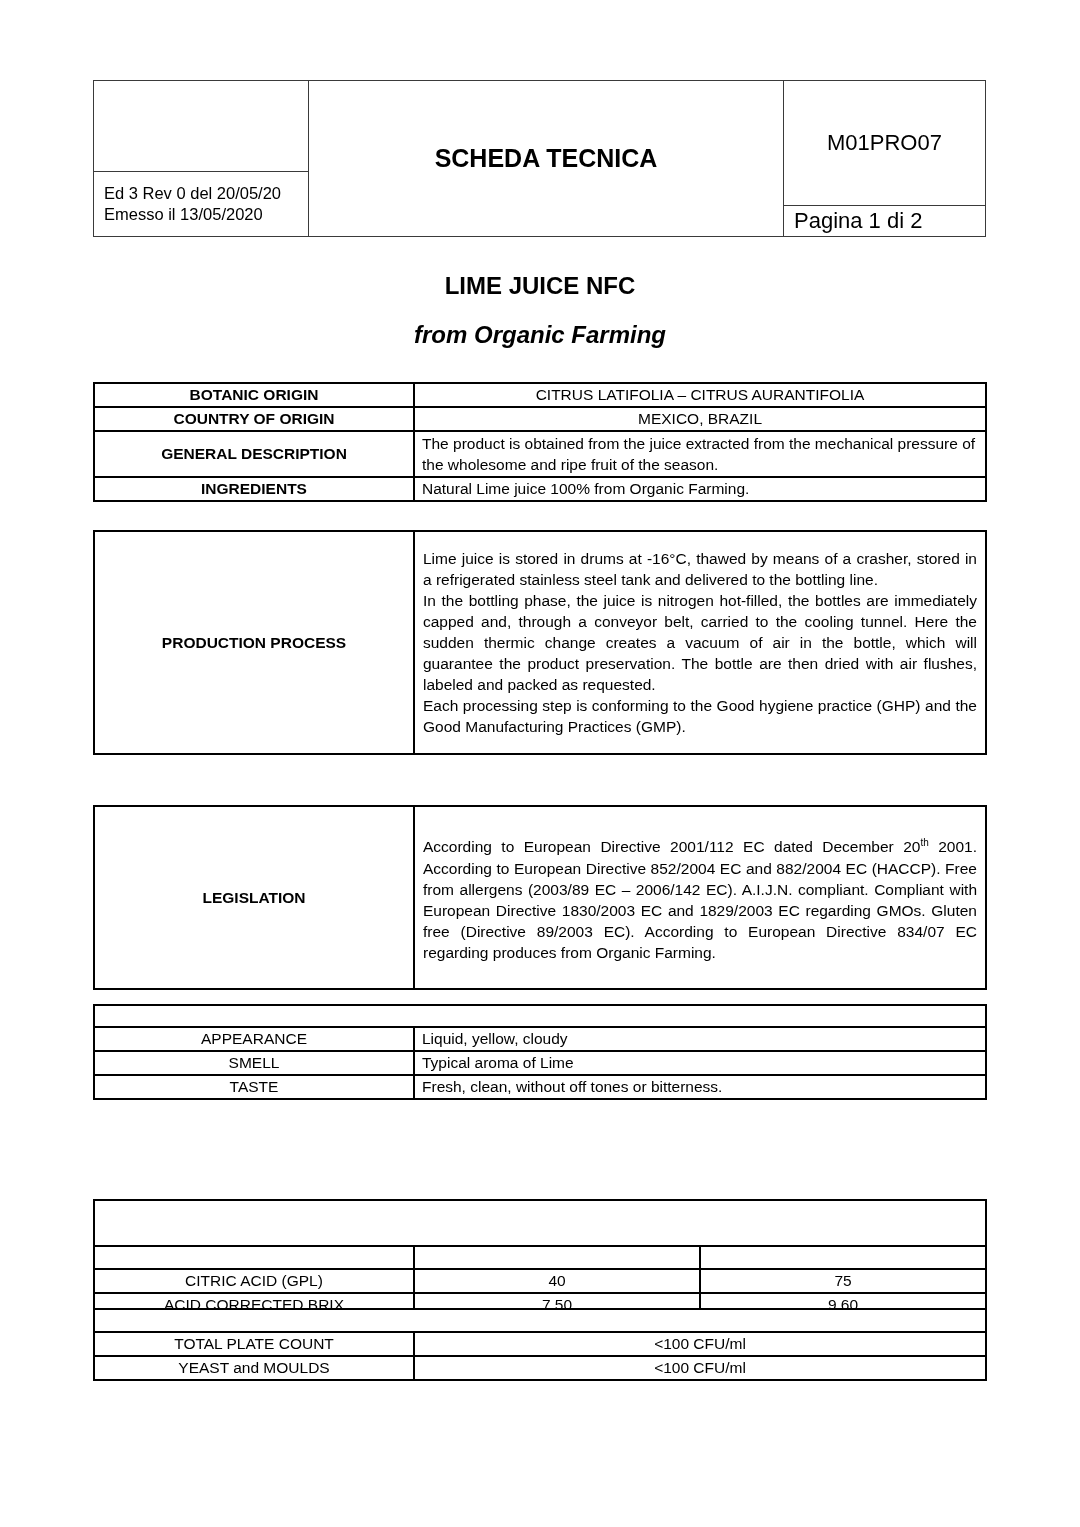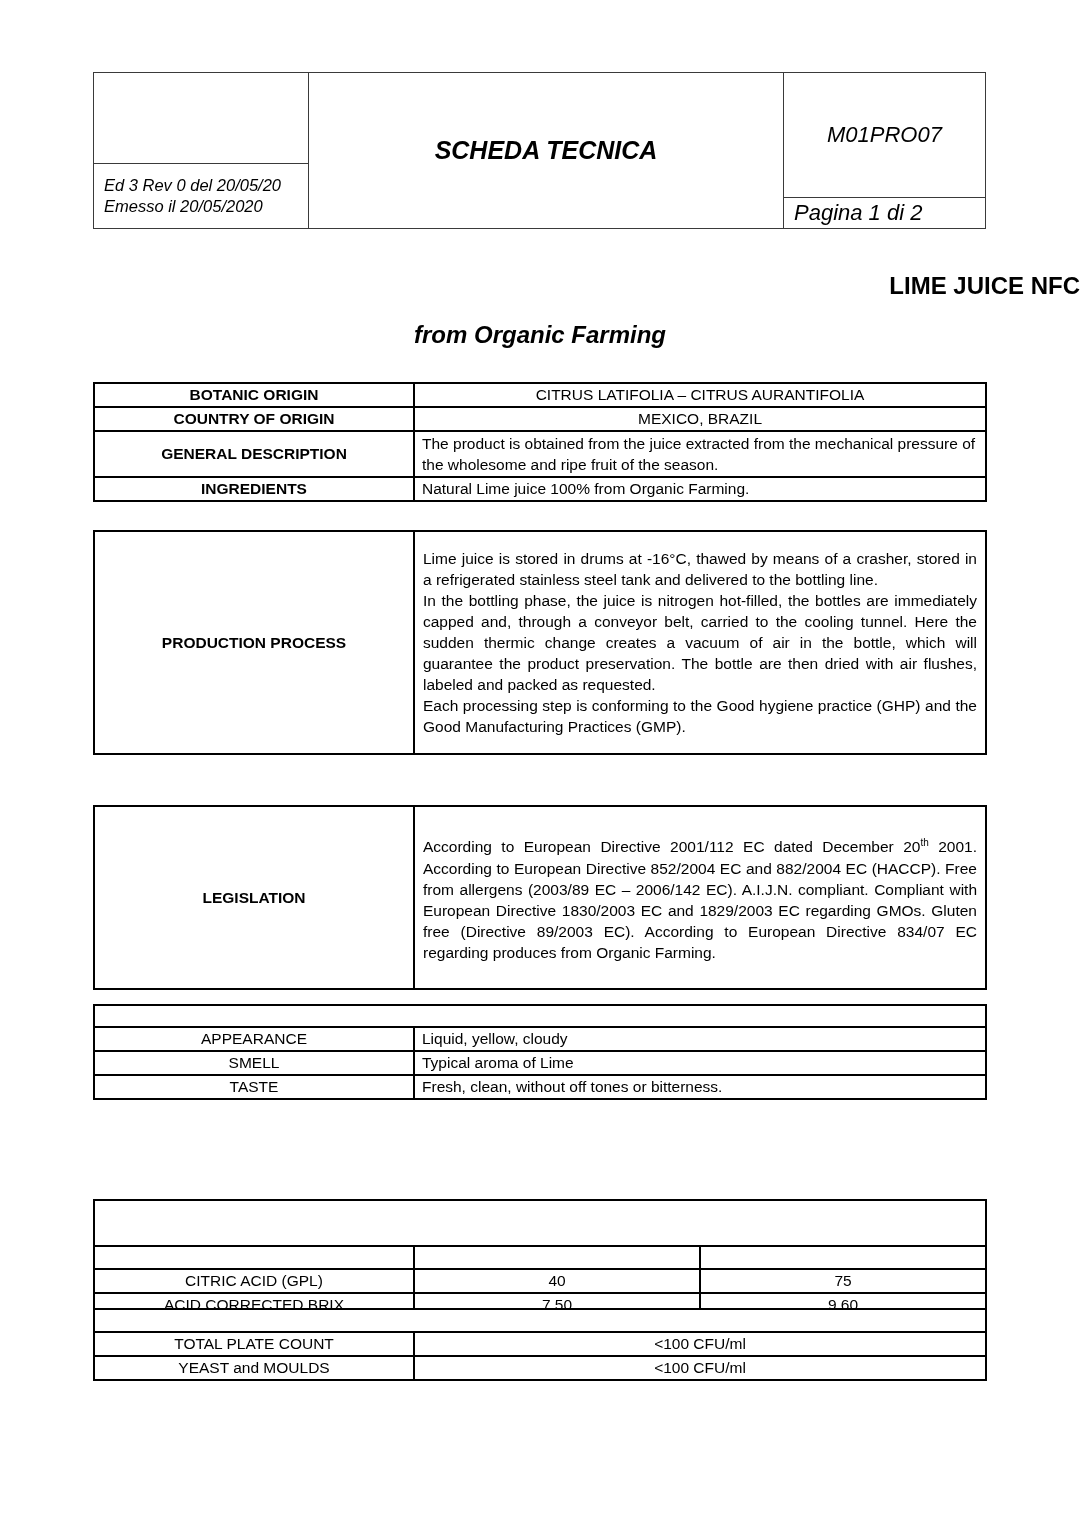--- a/index.html
+++ b/index.html
@@ -29,21 +29,21 @@
     vertical-align:middle;
     background:#fff;
   }
   .hdr-tbl .doc-title{font-size:25px;font-weight:bold;text-align:center;}
   .hdr-tbl .doc-code{text-align:center;}
   .hdr-tbl .page-num{}
   .hdr-tbl .rev-cell{font-size:16.5px;line-height:1.3;}
 
   
   .prod-title{left:0;right:0;text-align:center;}
-  .prod-title .line1{font-size:24px;font-weight:bold;text-align:right;}
+  .prod-title .line1{font-size:24px;font-weight:bold;}
   .prod-title .line2{font-size:24px;font-weight:bold;font-style:italic;margin-top:21px;}
 
   
   .main-tbl td{
     border:2px solid var(--border-dark);
     font-size:15.5px;
     padding:1px 7px;
     vertical-align:middle;
     background:#fff;
   }
@@ -68,36 +68,36 @@
     padding-top:5px !important;
   }
   .minmax-row td{height:23px;}
   sup{font-size:10px;}
 </style>
 </head>
 <body>
 
 <div class="page">
 
-  <table class="hdr-tbl abs" style="left:93px;top:72px;width:892px;font-style:italic;">
+  <table class="hdr-tbl abs" style="left:93px;top:80px;width:892px;">
     <colgroup>
         <col style="width:215px">
         <col style="width:475px">
         <col style="width:202px">
       </colgroup>
     <tbody>
         <tr style="height:91px">
       <td></td>
       <td rowspan="3" class="doc-title">SCHEDA TECNICA</td>
       <td rowspan="2" class="doc-code">M01PRO07</td>
     </tr>
     <tr style="height:34px">
       <td rowspan="2" class="rev-cell">
         <div>Ed 3 Rev 0 del 20/05/20</div>
-        <div>Emesso il 20/05/2020</div>
+        <div>Emesso il 13/05/2020</div>
       </td>
     </tr>
     <tr style="height:28px">
       <td class="page-num">Pagina 1 di 2</td>
     </tr>
   </tbody>
     </table>
 
   <div class="abs prod-title" style="top:272px;">
     <div class="line1">LIME JUICE NFC</div>

